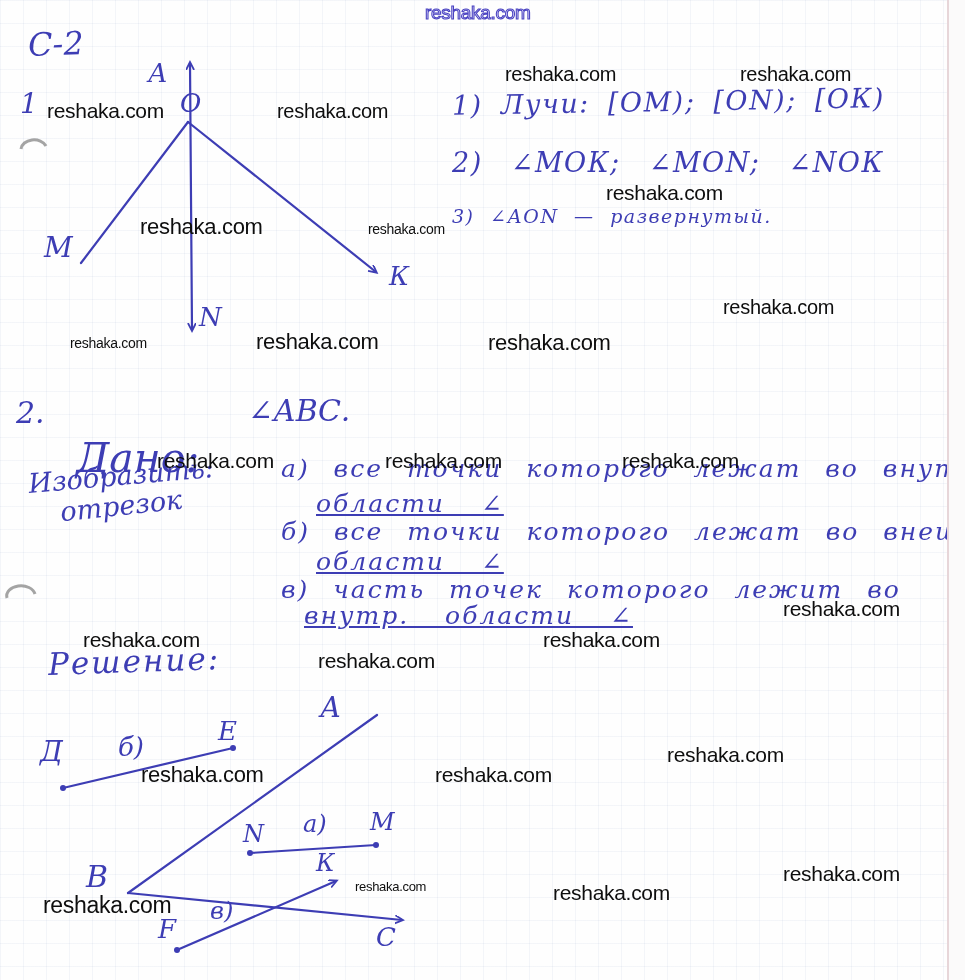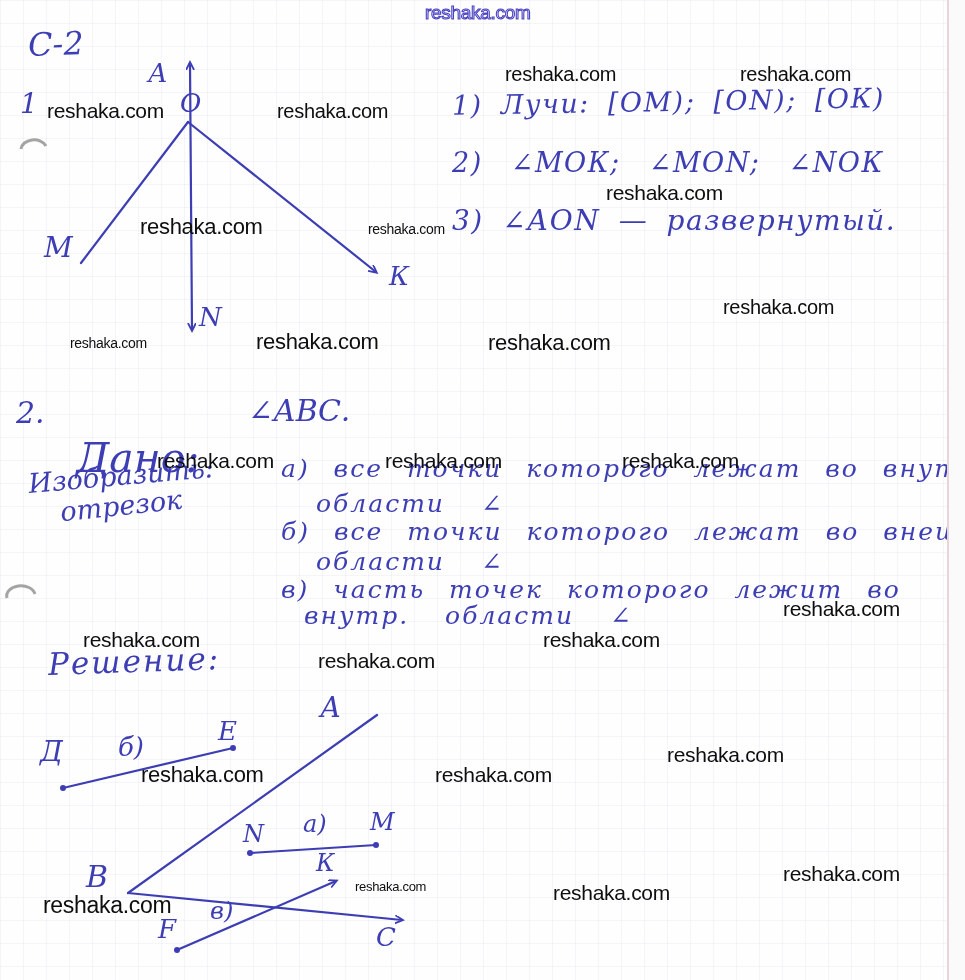--- a/index.html
+++ b/index.html
@@ -16,21 +16,21 @@
   .hw{
     position:absolute;
     font-family:"DejaVu Serif", serif;
     font-style:italic;
     color:#3d3db4;
     white-space:nowrap;
     line-height:1;
   }
   .hw-sp{word-spacing:8px;letter-spacing:1.5px;}
   .hw-wide{word-spacing:14px;letter-spacing:2px;}
-  .hw-gap{word-spacing:26px;letter-spacing:2px;}
+  .hw-gap{word-spacing:26px;letter-spacing:2px;text-decoration:underline;}
   .wm{
     position:absolute;
     font-family:"Liberation Sans", sans-serif;
     font-weight:400;
     color:#0e0e0e;
     letter-spacing:-0.3px;
     white-space:nowrap;
     line-height:1;
   }
   .wm-outline{
@@ -92,21 +92,21 @@
   <div class="hw" style="left:20px;top:90px;font-size:28px;">1</div>
 
   <div class="hw" style="left:148px;top:60px;font-size:26px;">А</div>
   <div class="hw" style="left:180px;top:90px;font-size:26px;">О</div>
   <div class="hw" style="left:44px;top:234px;font-size:28px;">М</div>
   <div class="hw" style="left:199px;top:304px;font-size:26px;">N</div>
   <div class="hw" style="left:389px;top:263px;font-size:26px;">К</div>
 
   <div class="hw hw-sp" style="left:452px;top:88px;font-size:27px;transform:rotate(-1deg);"><span>1)</span>&nbsp;<span>Лучи: [ОМ); [ОN); [ОК)</span></div>
   <div class="hw hw-sp" style="left:452px;top:149px;font-size:27px;word-spacing:18px;"><span>2)</span>&nbsp;<span>∠МОК; ∠МОN; ∠NОК</span></div>
-  <div class="hw hw-sp" style="left:452px;top:207px;font-size:28px;"><span>3)</span>&nbsp;<span>∠АОN — развернутый.</span></div>
+  <div class="hw hw-sp" style="left:452px;top:207px;font-size:19px;"><span>3)</span>&nbsp;<span>∠АОN — развернутый.</span></div>
 
   <div class="hw" style="left:16px;top:398px;font-size:30px;">2.</div>
   <div class="hw" style="left:76px;top:394px;font-size:41px;margin-top:44px;">Дано:</div>
   <div class="hw" style="left:248px;top:396px;font-size:30px;">∠АВС.</div>
   <div class="hw" style="left:28px;top:462px;font-size:27px;transform:rotate(-5deg);">Изобразить:</div>
   <div class="hw" style="left:60px;top:492px;font-size:27px;transform:rotate(-6deg);">отрезок</div>
 
   <div class="hw hw-wide" style="left:281px;top:456px;font-size:25px;">а) все точки которого лежат во внутр.</div>
   <div class="hw hw-gap" style="left:316px;top:491px;font-size:25px;">области ∠</div>
   <div class="hw hw-wide" style="left:281px;top:519px;font-size:25px;">б) все точки которого лежат во внеш.</div>

